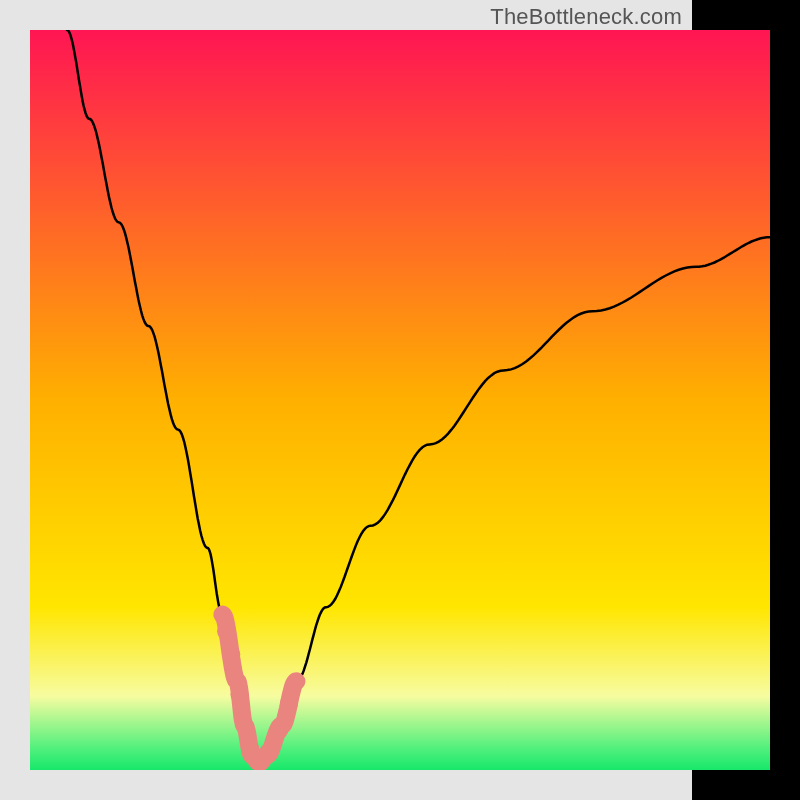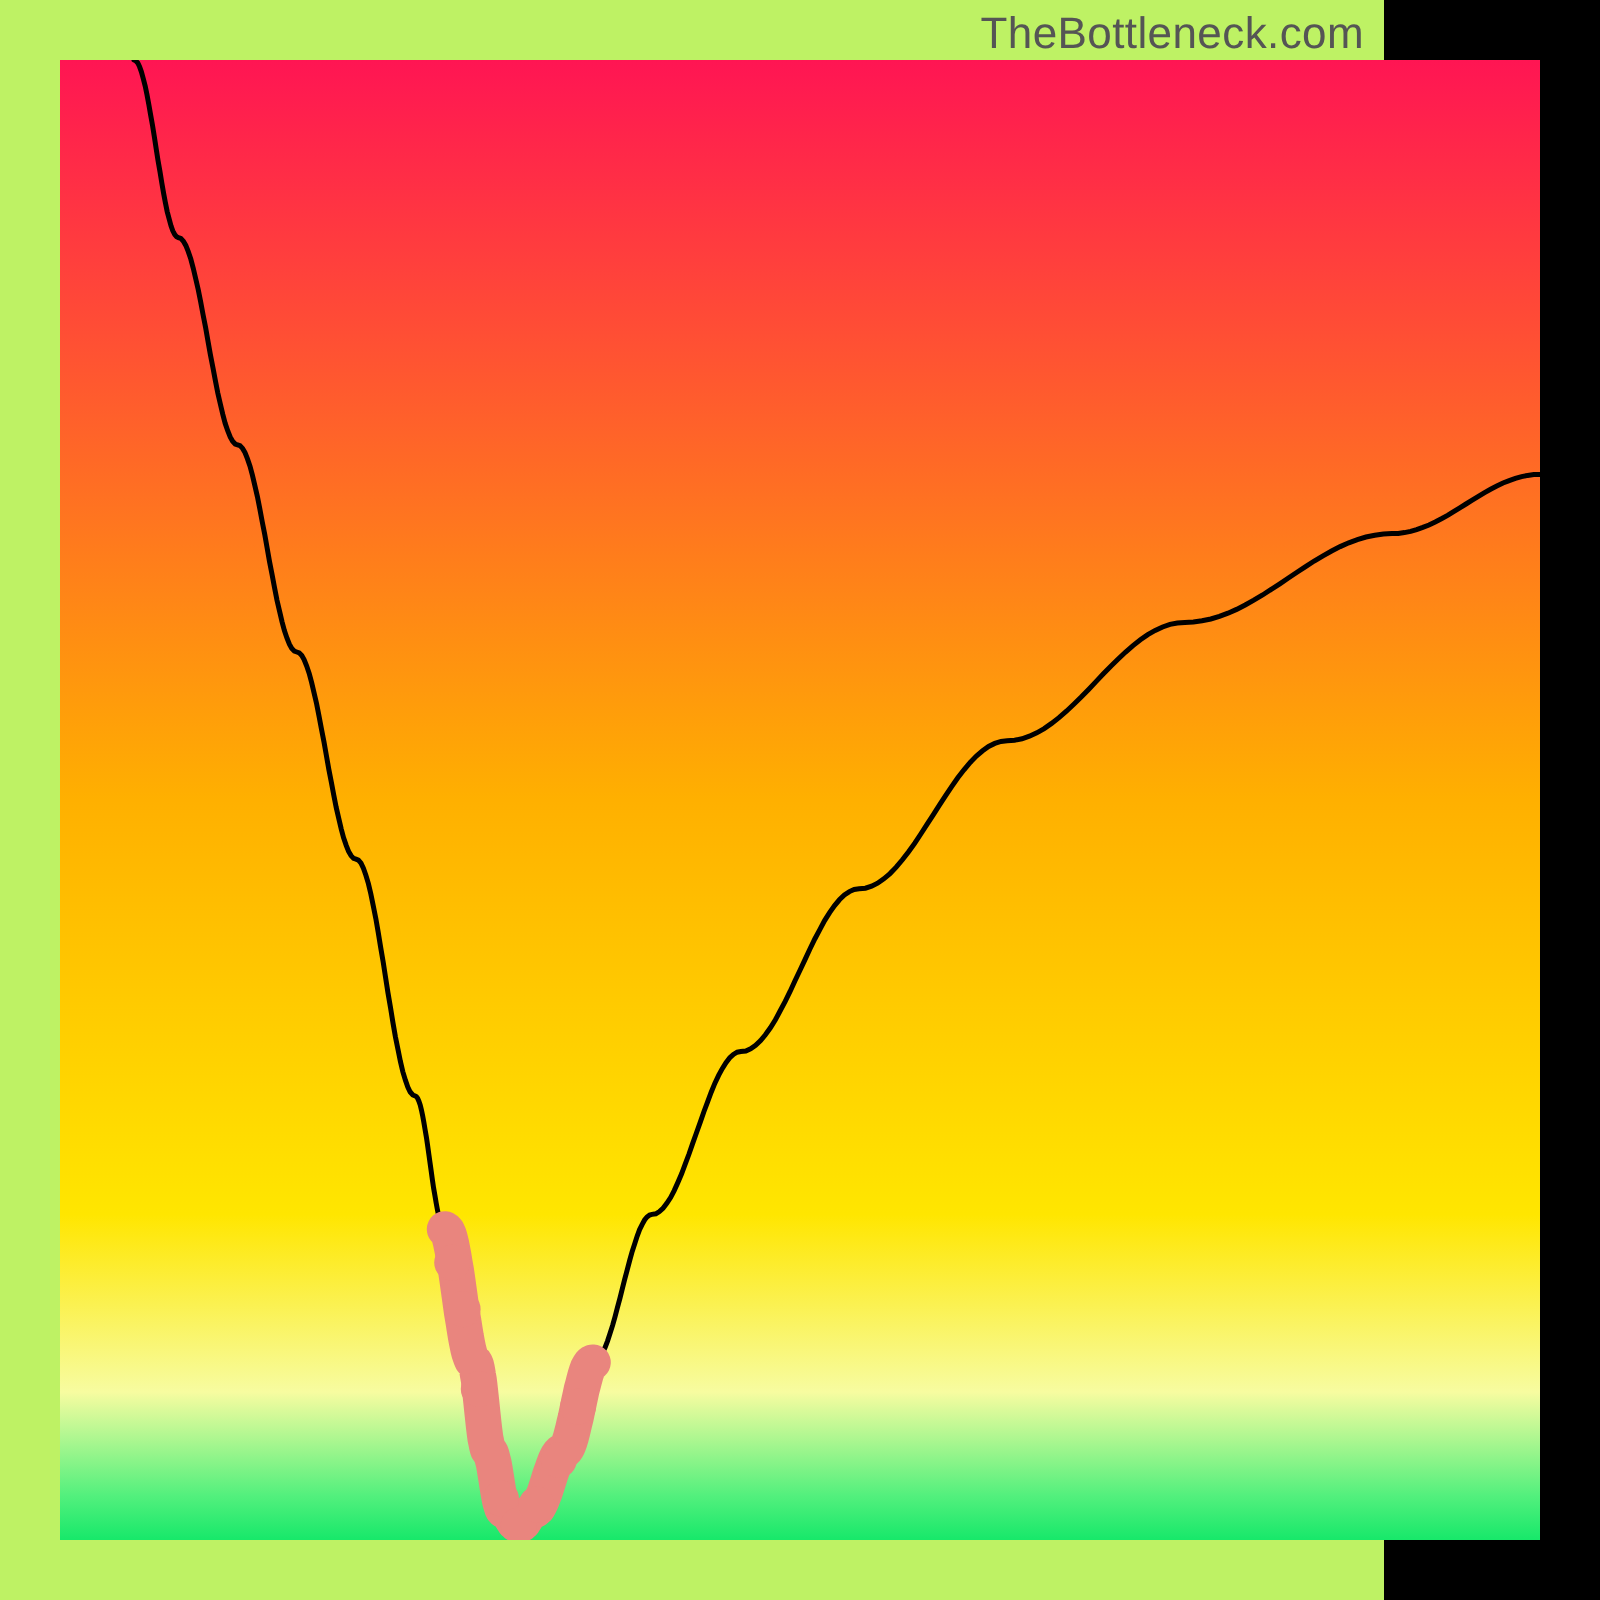--- a/index.html
+++ b/index.html
@@ -8,21 +8,21 @@
     width: 800px;
     height: 800px;
     background: #000000;
     font-family: Arial, Helvetica, sans-serif;
     overflow: hidden;
   }
   .container {
     position: relative;
     width: 692px;
     height: 800px;
-    background: #bef264;
+    background: #e5e5e5;
   }
   .watermark {
     position: absolute;
     top: 4px;
     right: 10px;
     color: #555555;
     font-size: 22px;
     font-weight: 500;
     letter-spacing: 0.2px;
     z-index: 10;

